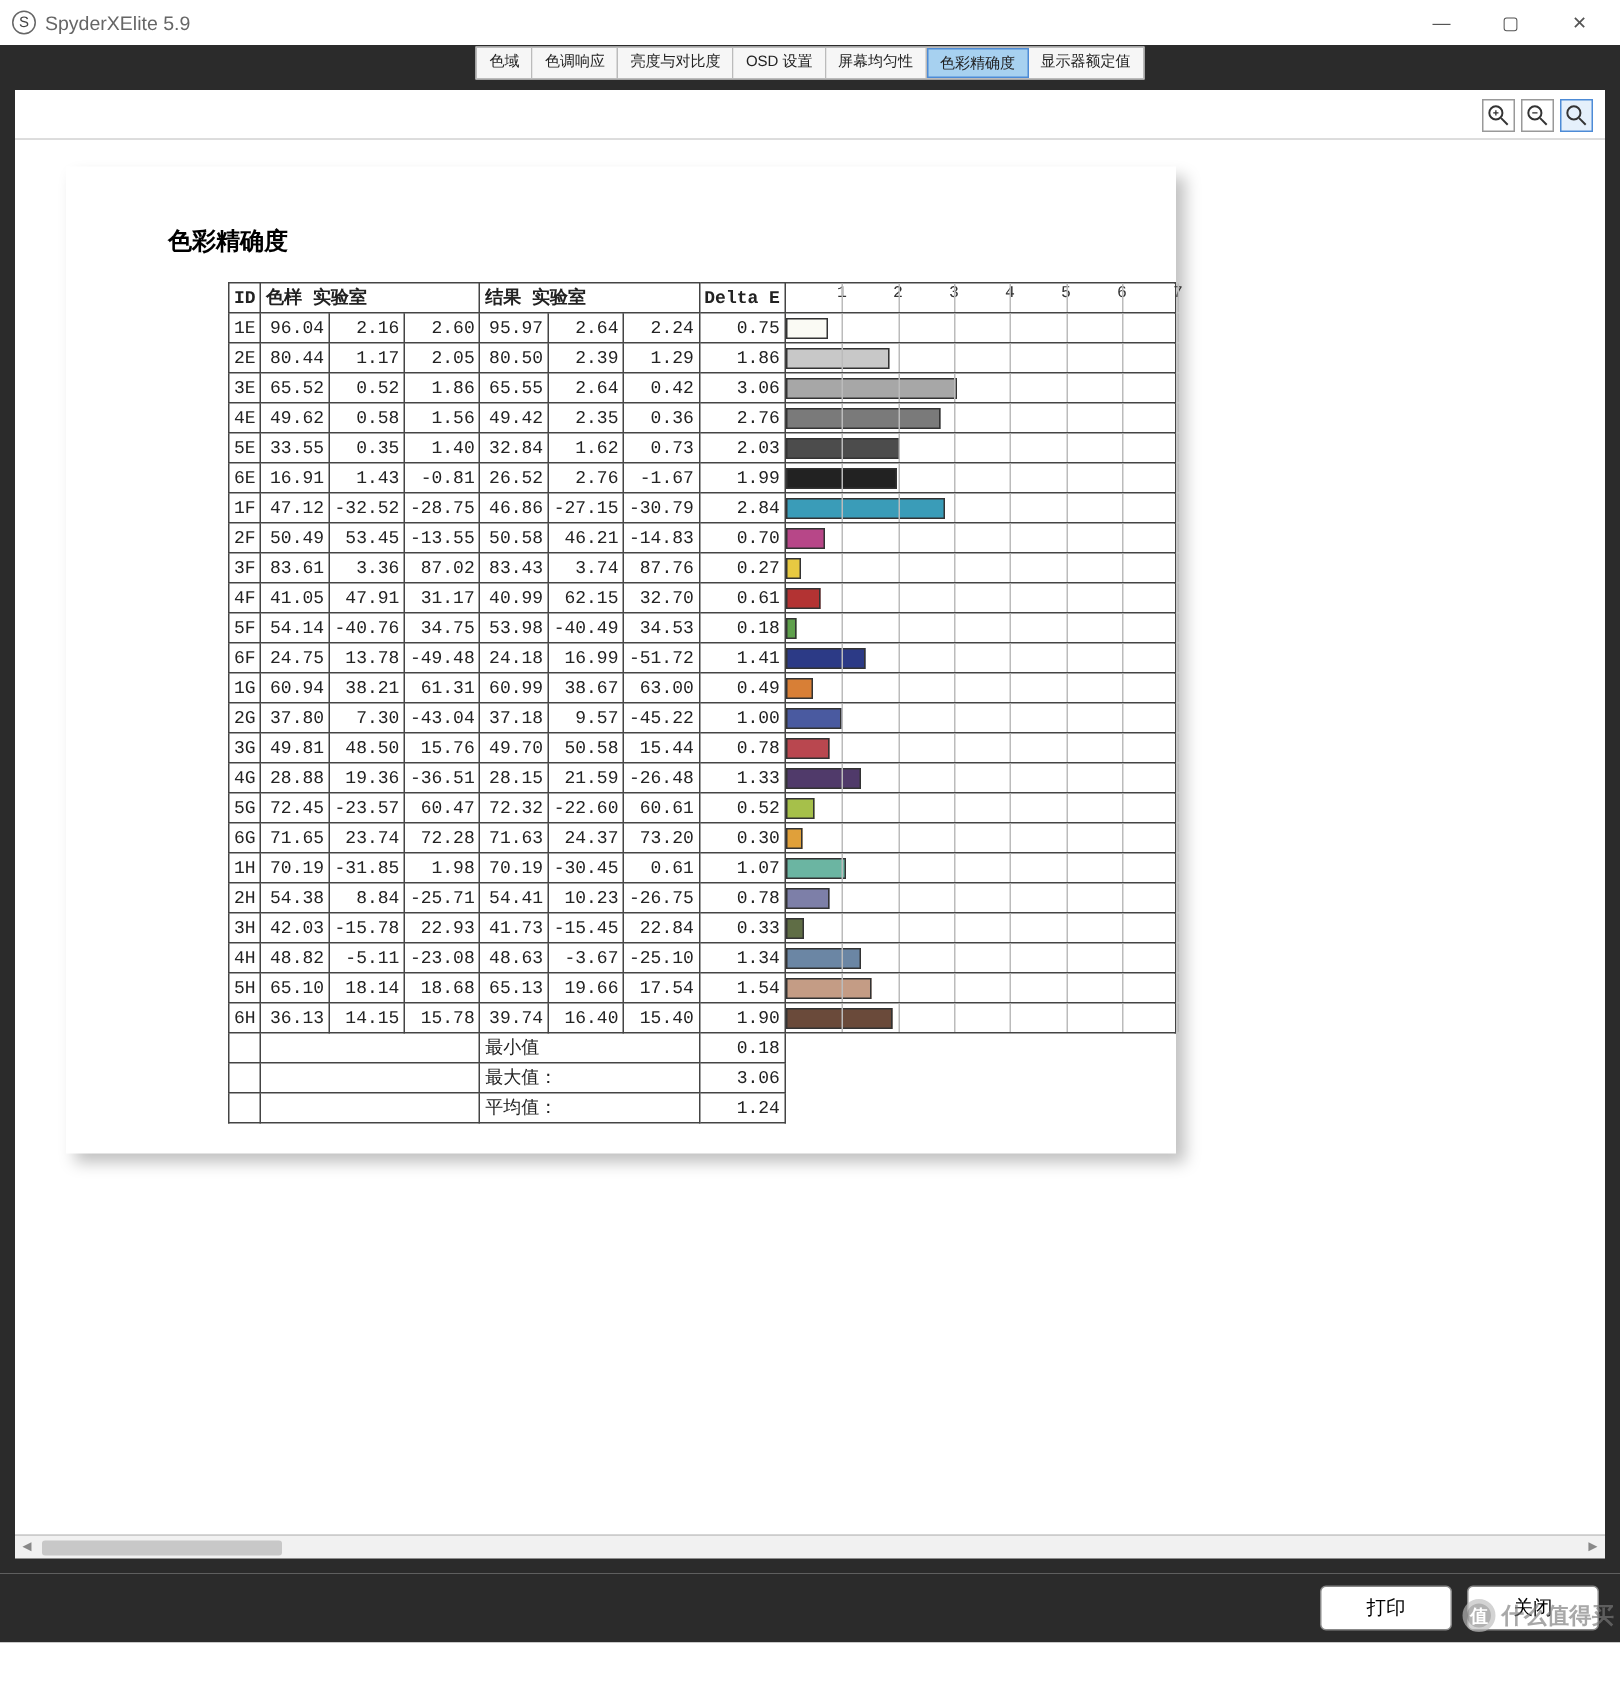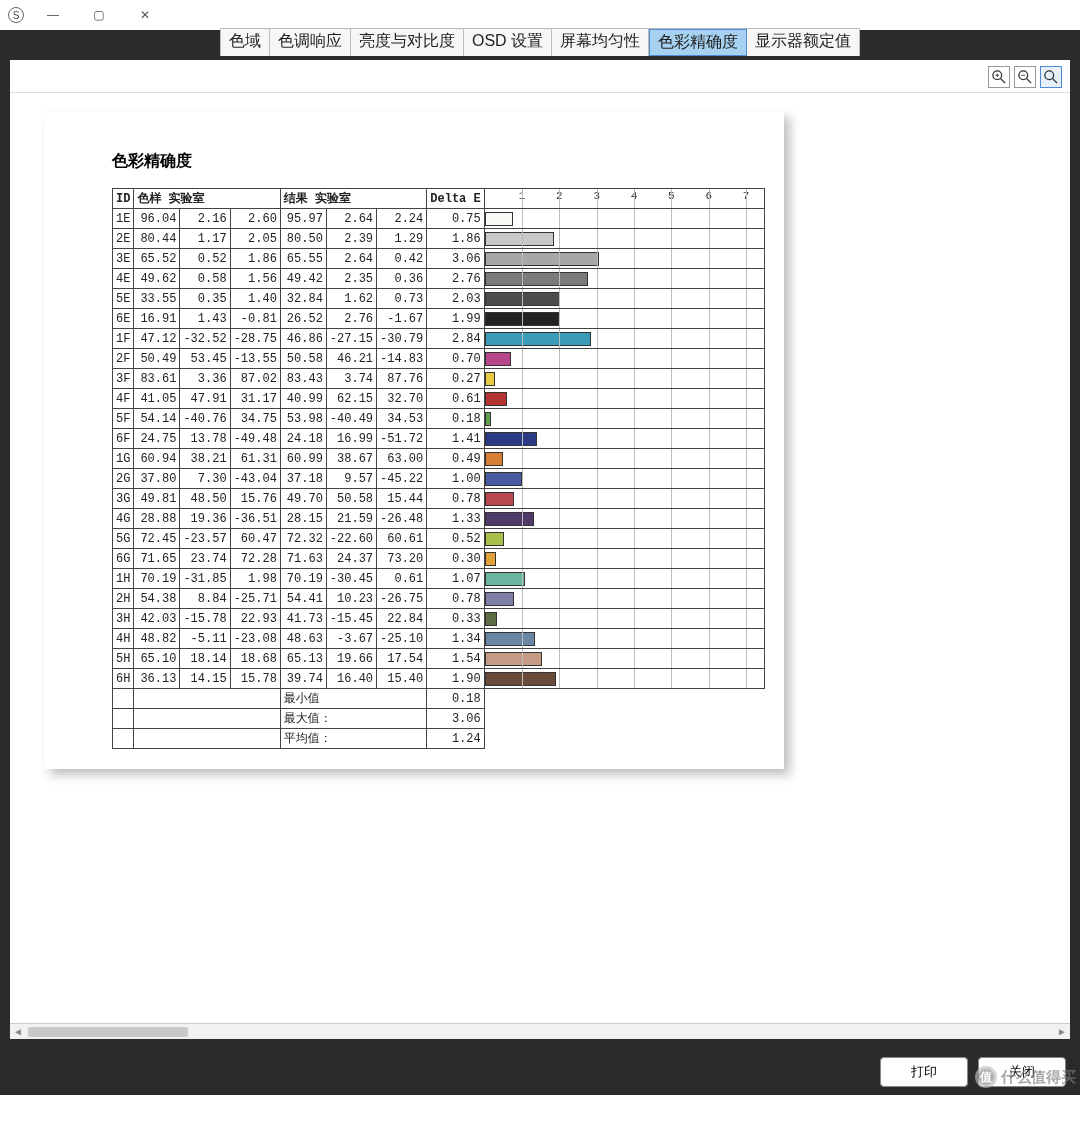--- a/index.html
+++ b/index.html
@@ -28,21 +28,21 @@
   .app-dark {
     background:#2b2b2b;
     padding:0 10px 10px 10px;
   }
   .tabrow {
     height:26px; display:flex; align-items:center; justify-content:center;
     background:#2b2b2b; padding-bottom:2px;
   }
   .tabs {
     display:flex; background:#eaeaea; border:1px solid #bbb;
-    font-size:16px;
+    font-size:10px;
   }
   .tab {
     padding:2px 8px; border-right:1px solid #bbb; color:#222;
     background:#f6f6f6;
   }
   .tab:last-child{border-right:none;}
   .tab.active{ background:#a7d1f0; border:1px solid #4d8bd6; }
   .page-frame{
     position:relative;
     background:#2b2b2b;
@@ -68,21 +68,21 @@
     background:#fff;
     padding:40px 0 20px 0;
     box-shadow: 6px 6px 10px rgba(0,0,0,0.25);
   }
   .section-title{
     font-size:16px;font-weight:bold;
     padding:0 0 16px 68px;
   }
   table.data{
     border-collapse:collapse;
-    margin-left:68px;
+    margin-left:108px;
     font-family: "Courier New", monospace;
     font-size:12px;
     color:#222;
   }
   table.data th, table.data td{
     border:1px solid #444;
     padding:1px 3px;
     height:20px;
     white-space:nowrap;
   }
@@ -126,20 +126,21 @@
   .hscroll .thumb{height:10px;background:#c8c8c8;margin-left:2px;width:160px;border-radius:2px;}
   .hscroll .sp{flex:1;}
   .hscroll .arrow{width:16px;text-align:center;color:#888;font-size:10px;}
   .summary-label{ text-align:left !important; font-family:"Microsoft YaHei","Segoe UI",sans-serif;}
 </style>
 </head>
 <body>
 
 <div class="titlebar">
   <span class="app-icon">S</span>
+  <span class="title">SpyderXElite 5.9</span>
   <div class="winbtn">—</div>
   <div class="winbtn">▢</div>
   <div class="winbtn">✕</div>
 </div>
 
 <div class="app-dark">
   <div class="tabrow">
     <div class="tabs" id="tabs">
         <div class="tab">色域</div>
         <div class="tab">色调响应</div>

